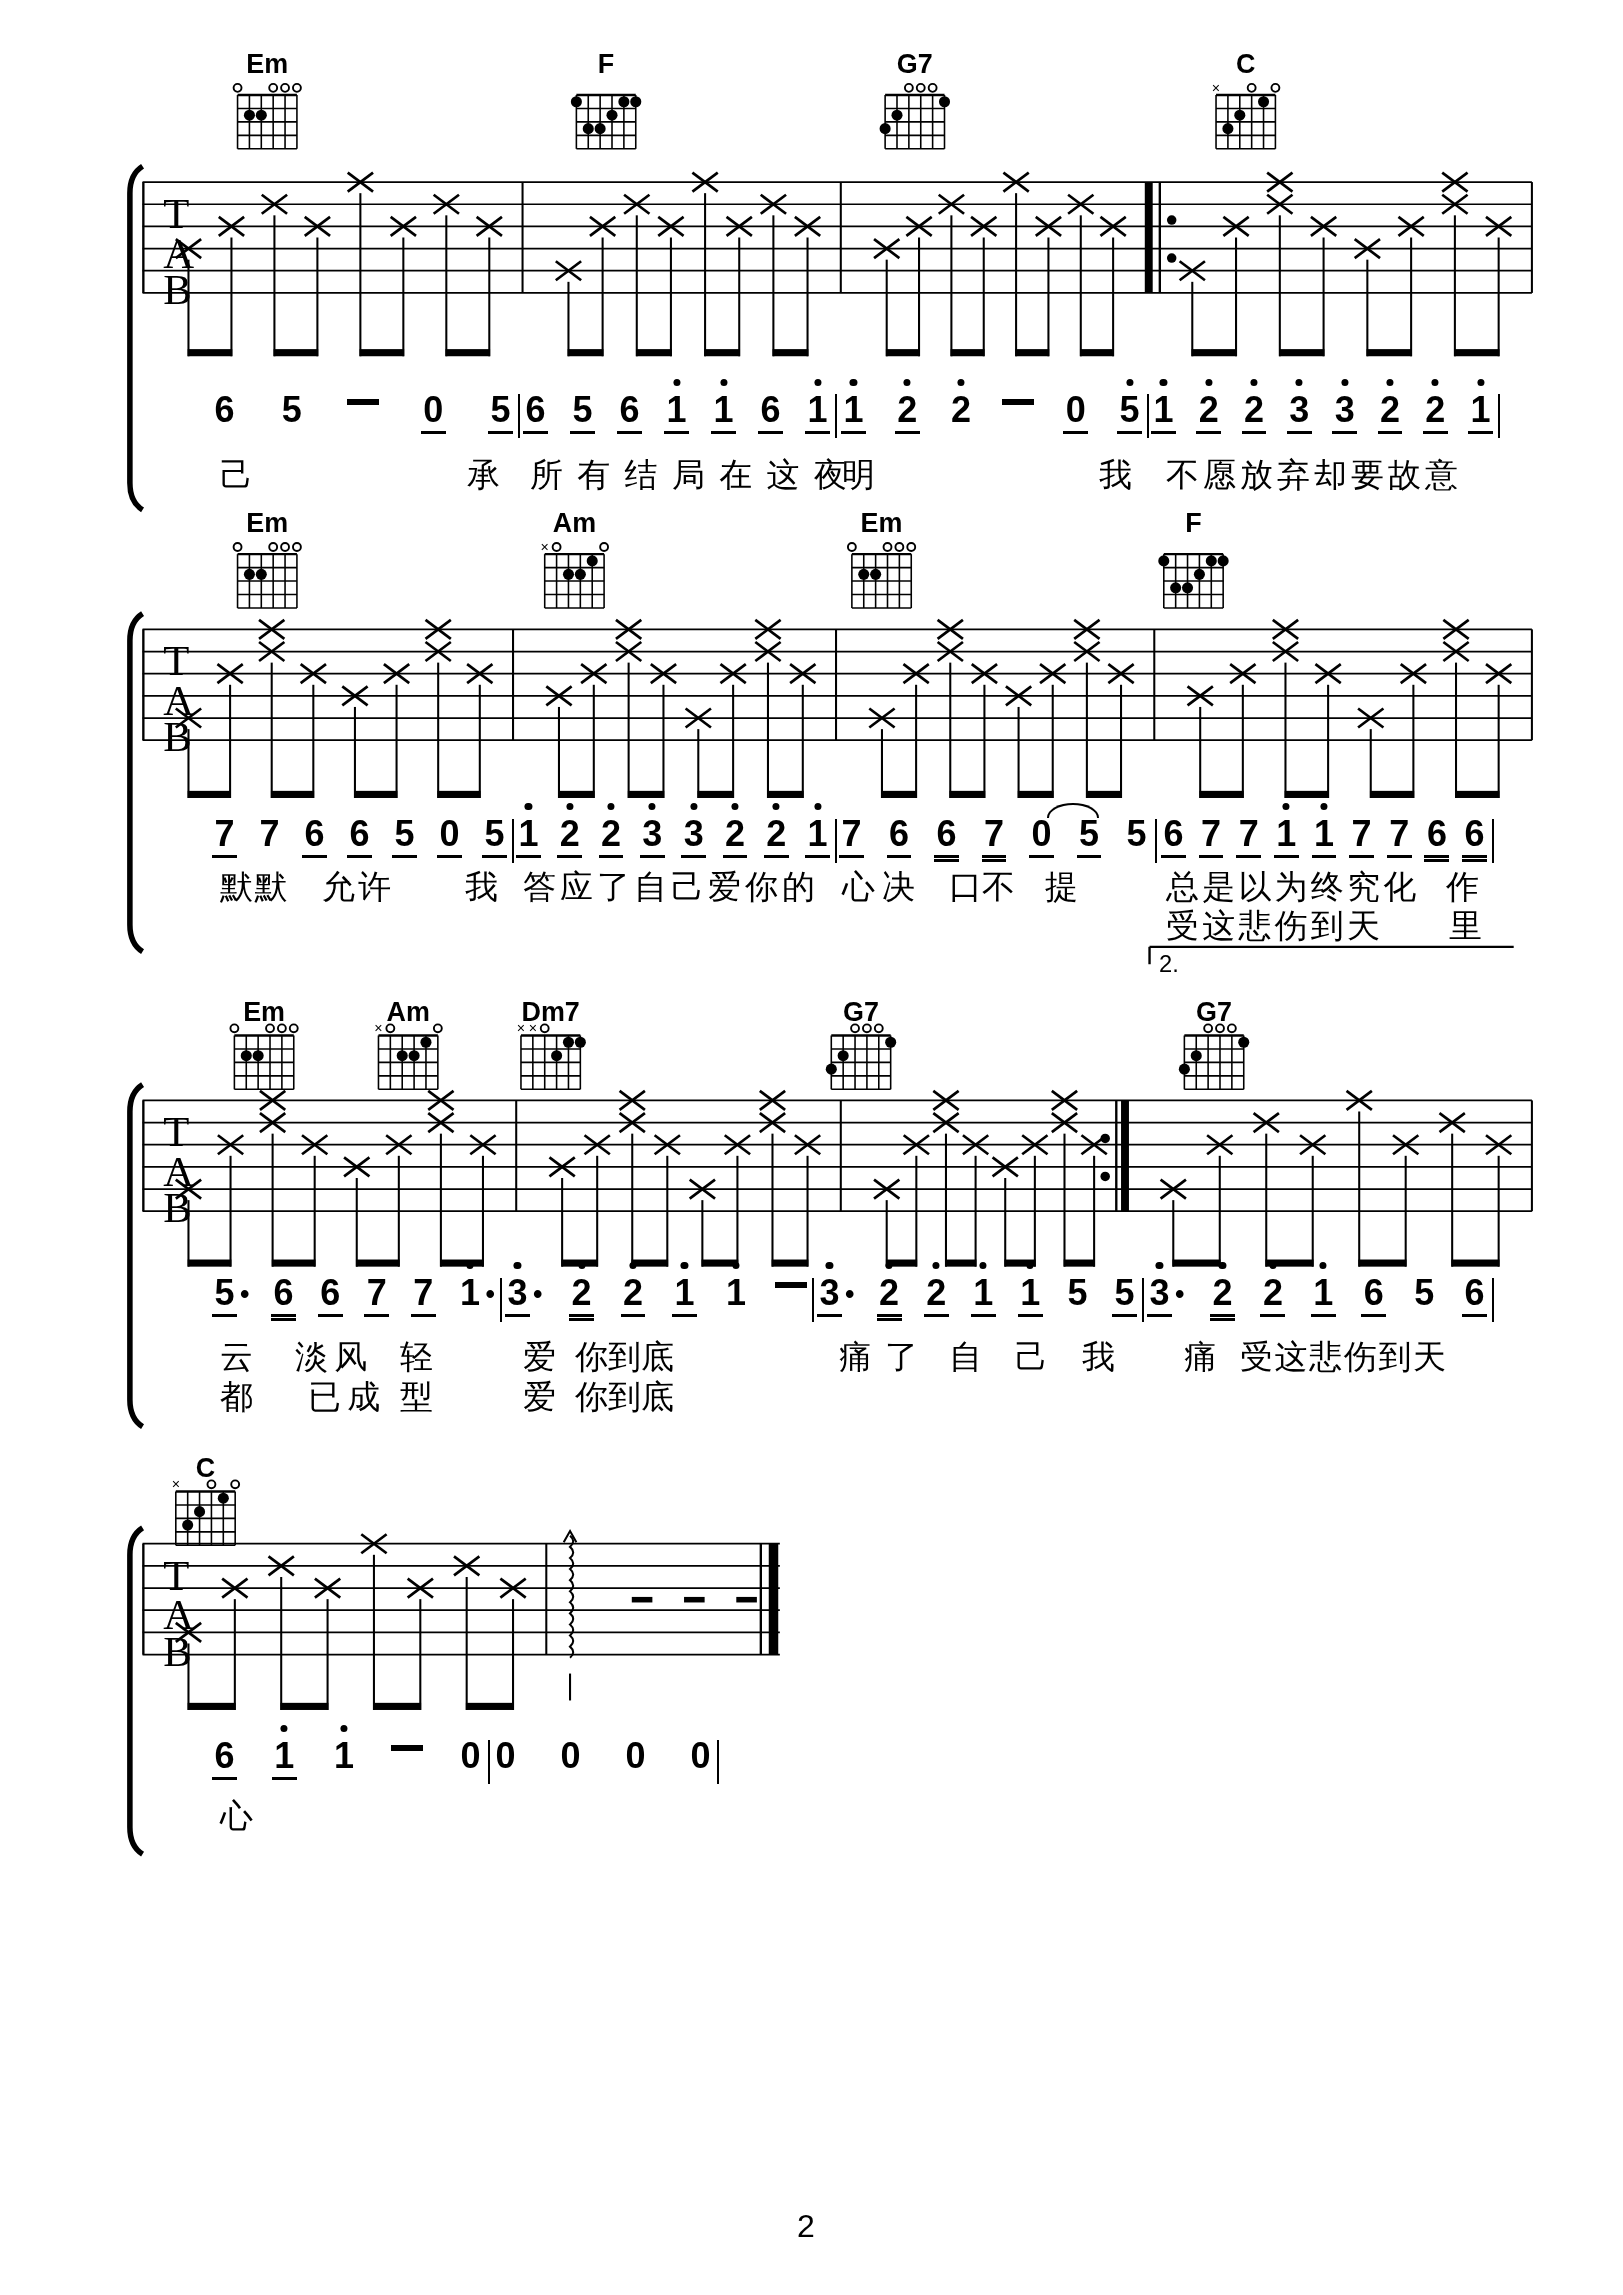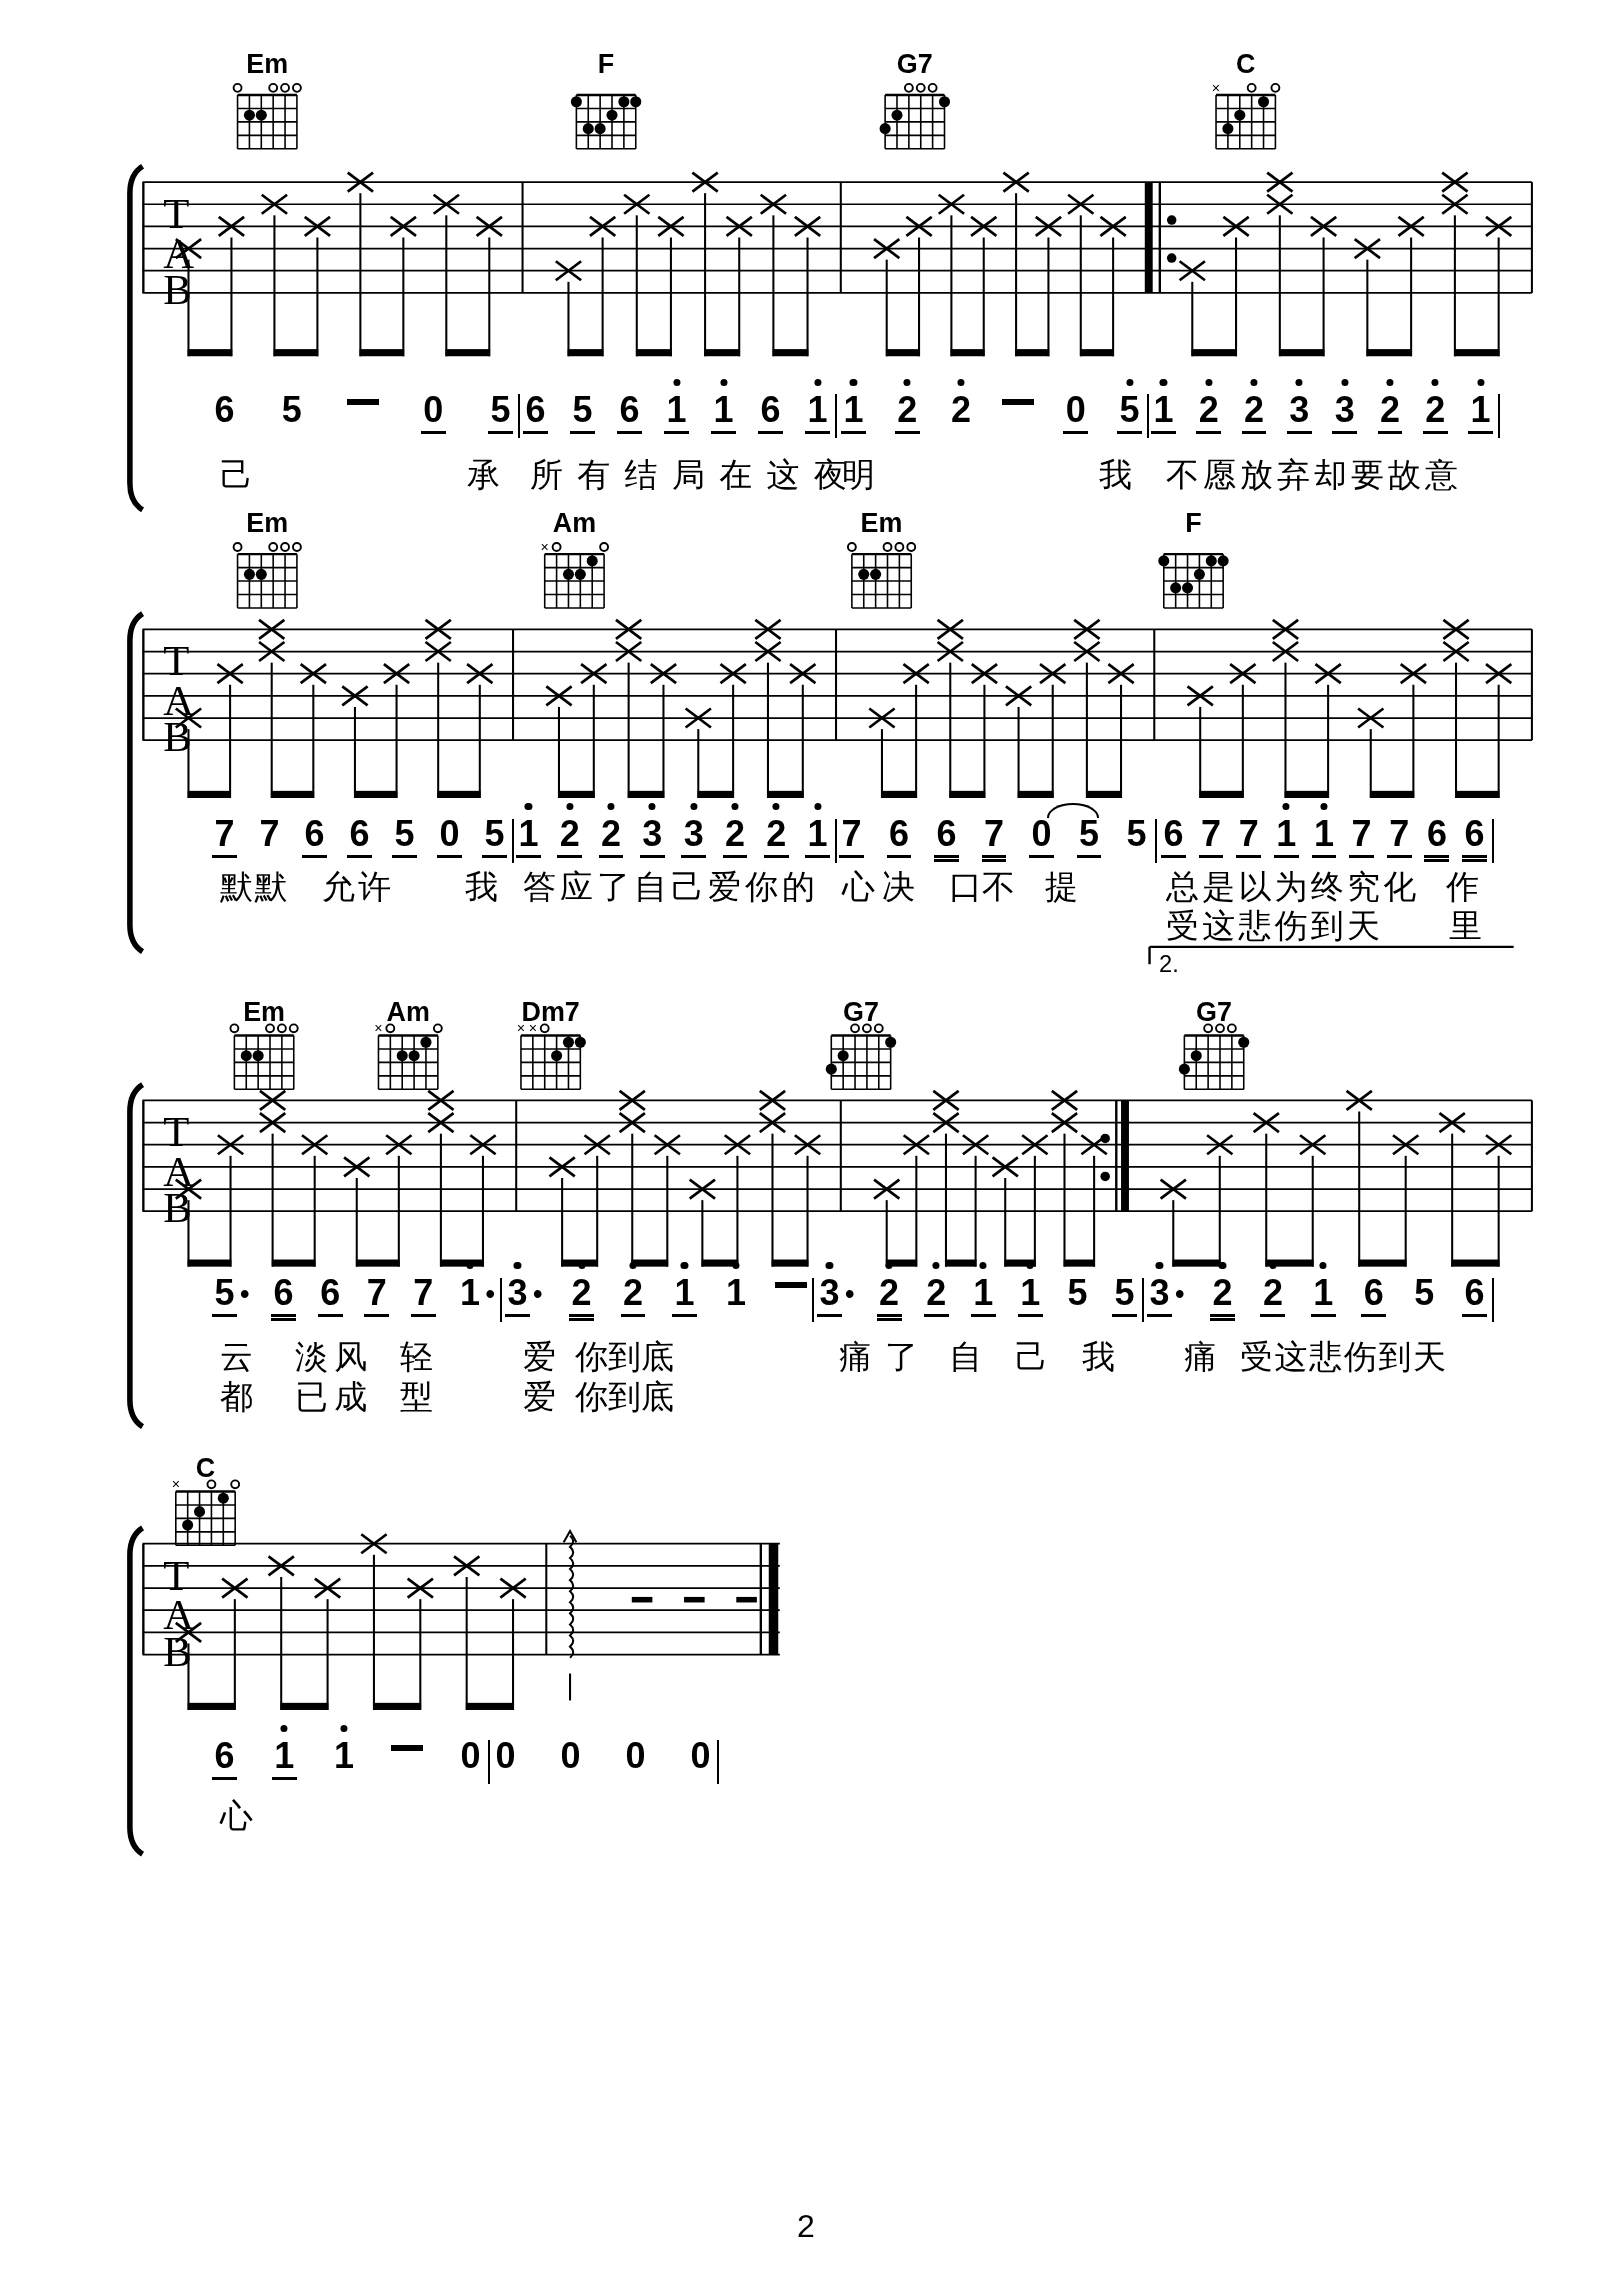--- a/index.html
+++ b/index.html
@@ -909,21 +909,21 @@
       <div class="lyr" style="left: 523px; top: 1335px;">爱</div>
       <div class="lyr" style="left: 575px; top: 1335px;">你到底</div>
       <div class="lyr" style="left: 839px; top: 1335px;">痛</div>
       <div class="lyr" style="left: 885px; top: 1335px;">了</div>
       <div class="lyr" style="left: 949px; top: 1335px;">自</div>
       <div class="lyr" style="left: 1015px; top: 1335px;">己</div>
       <div class="lyr" style="left: 1082px; top: 1335px;">我</div>
       <div class="lyr" style="left: 1184px; top: 1335px;">痛</div>
       <div class="lyr" style="left: 1240px; top: 1335px; letter-spacing: 1.6px;">受这悲伤到天</div>
       <div class="lyr" style="left: 220px; top: 1375px;">都</div>
-      <div class="lyr" style="left: 295px; top: 1375px; letter-spacing: 6.3px;">已成</div>
+      <div class="lyr" style="left: 308px; top: 1375px; letter-spacing: 6.3px;">已成</div>
       <div class="lyr" style="left: 400px; top: 1375px;">型</div>
       <div class="lyr" style="left: 523px; top: 1375px;">爱</div>
       <div class="lyr" style="left: 575px; top: 1375px;">你到底</div>
       <div class="lyr" style="left: 220px; top: 1794px;">心</div>
     </div>
   <span class="pagenum" style="left:797px;top:2208px">2</span>
 </div>
 
 
 </body></html>

